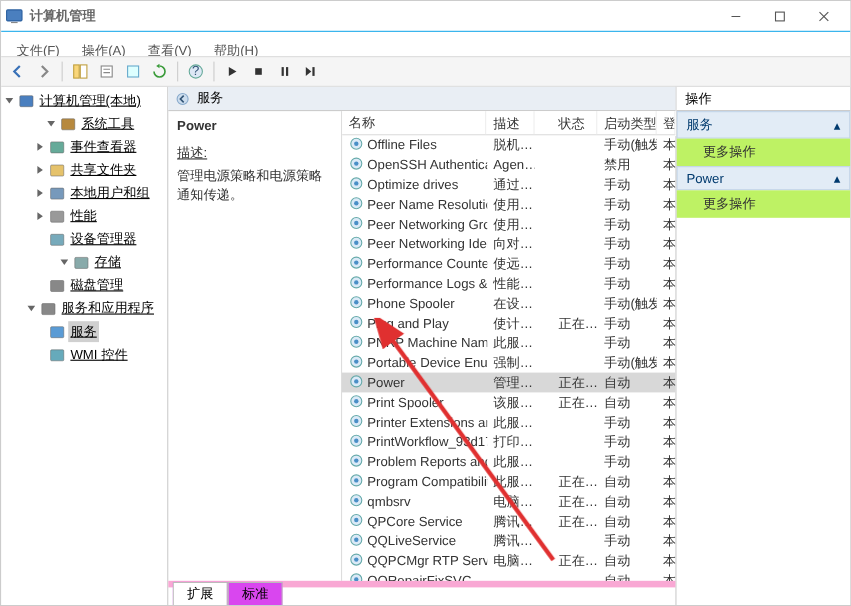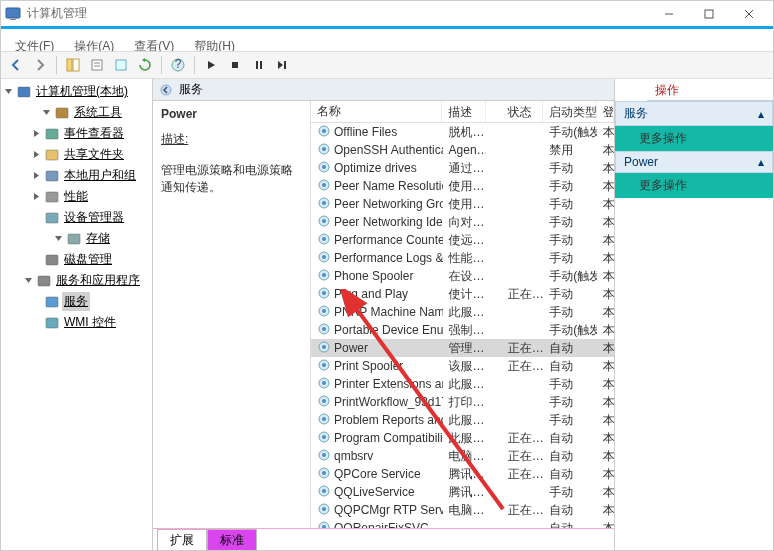--- a/index.html
+++ b/index.html
@@ -1,19 +1,19 @@
 <!DOCTYPE html>
 <html><head>
 <meta charset="utf-8">
 <style>
   * { box-sizing: border-box; margin: 0; padding: 0; font-family: "Microsoft YaHei", "Segoe UI", sans-serif; font-size: 12px; }
   body { background: #fff; width: 774px; height: 551px; overflow: hidden; display: flex; flex-direction: column; border: 1px solid #ccc; }
 
   
-  .titlebar { height: 28px; display: flex; align-items: center; padding: 0 4px; background: #fff; border-bottom: 3px solid #0ea5e9; }
+  .titlebar { height: 28px; display: flex; align-items: center; padding: 0 4px; background: #fff; border-bottom: 1px solid #0ea5e9; font-weight: bold; }
   .titlebar .icon-svg { width: 16px; height: 16px; margin-right: 6px; }
   .titlebar .title { flex: 1; color: #666; font-size: 12px; }
   .winctrl { display: flex; }
   .winbtn { width: 40px; height: 28px; display: flex; align-items: center; justify-content: center; color: #666; }
   .winbtn svg { width: 10px; height: 10px; }
 
   
   .menubar { height: 22px; display: flex; align-items: center; padding: 0 4px; background: #fff; color: #555; }
   .menuitem { padding: 2px 10px; margin-top: 13px; }
 
@@ -37,46 +37,46 @@
   .ind-0 { padding-left: 2px; } .ind-1 { padding-left: 14px; justify-content: center; } .ind-2 { padding-left: 30px; }
 
   
   .center-header { height: 22px; background: #e9eef4; border-bottom: 1px solid #ccc; display: flex; align-items: center; padding-left: 6px; gap: 6px; }
   .center-header .arrow-icon { width:14px; height:14px; display:inline-flex; align-items:center; justify-content:center; }
   .center-body { flex: 1; display: flex; min-height: 0; }
 
   
   .desc-col { width: 158px; border-right: 1px solid #ddd; padding: 6px 8px; }
   .desc-title { font-weight: bold; margin-bottom: 10px; color: #333; }
-  .desc-label { color: #333; margin-bottom: 14px; text-decoration: underline; }
+  .desc-label { color: #333; margin-bottom: 4px; text-decoration: underline; }
   .desc-text { color: #333; }
 
   
   .svc-wrap { flex:1; display:flex; flex-direction:column; min-width:0; }
   .svc-header, .svc-row { display: flex; }
   .svc-header { height: 22px; border-bottom: 1px solid #ddd; background: #fff; position: sticky; top:12px; }
   .svc-header > div { border-right: 1px solid #eee; padding: 3px 6px; color: #333; white-space: nowrap; overflow: hidden; }
   .svc-body { flex: 1; overflow-y: scroll; overflow-x: auto; }
   .svc-row { height: 18px; align-items: center; }
   .svc-row.sel { background: #d8d8d8; }
   .svc-row > div { padding: 1px 6px; white-space: nowrap; overflow: hidden; color: #333; }
   .col-name { width: 150px; display:flex; align-items:center; gap:3px; }
   .col-desc { width: 48px; } .col-status { width: 46px; margin-left: 16px; } .col-start { width: 60px; } .col-log { width: 18px; }
   .gear-svg { width:14px; height:14px; flex-shrink:0; }
 
   
-  .tabs-row { height: 22px; border-top: 1px solid #f9a8d4; display: flex; align-items: flex-end; padding-left: 4px; gap: 0; }
+  .tabs-row { height: 22px; border-top: 6px solid #f9a8d4; display: flex; align-items: flex-end; padding-left: 4px; gap: 0; }
   .tab { border: 1px solid #bbb; border-bottom: none; padding: 2px 12px; background: #d946ef; font-size: 12px; position:relative; top:1px;}
   .tab.active { background: #fff; }
 
   
-  .actions-header { height: 22px; border-bottom: 1px solid #ccc; padding: 3px 8px; font-size: 12px; color: #b91c1c; margin-left: 32px; }
+  .actions-header { height: 22px; border-bottom: 1px solid #ccc; padding: 3px 8px; font-size: 12px; color: #000000; }
   .action-section { background: #e2ecf6; border: 1px solid #c2d4e8; margin: 0; }
   .action-section-title { padding: 3px 8px; display:flex; justify-content: space-between; align-items:center; color: #003a6e; }
-  .action-link { padding: 4px 8px 4px 24px; background: #14b8a6; color: #333; }
+  .action-link { padding: 4px 8px 4px 24px; background: #bef264; color: #333; }
 
   
   .red-arrow { position: absolute; pointer-events: none; z-index: 999; }
 
   
   .svc-body::-webkit-scrollbar { width: 16px; height:16px; }
   .svc-body::-webkit-scrollbar-thumb { background: #c8c8c8; border:1px solid #aaa; }
   .svc-body::-webkit-scrollbar-track { background: #f0f0f0; }
 </style>
 </head>

